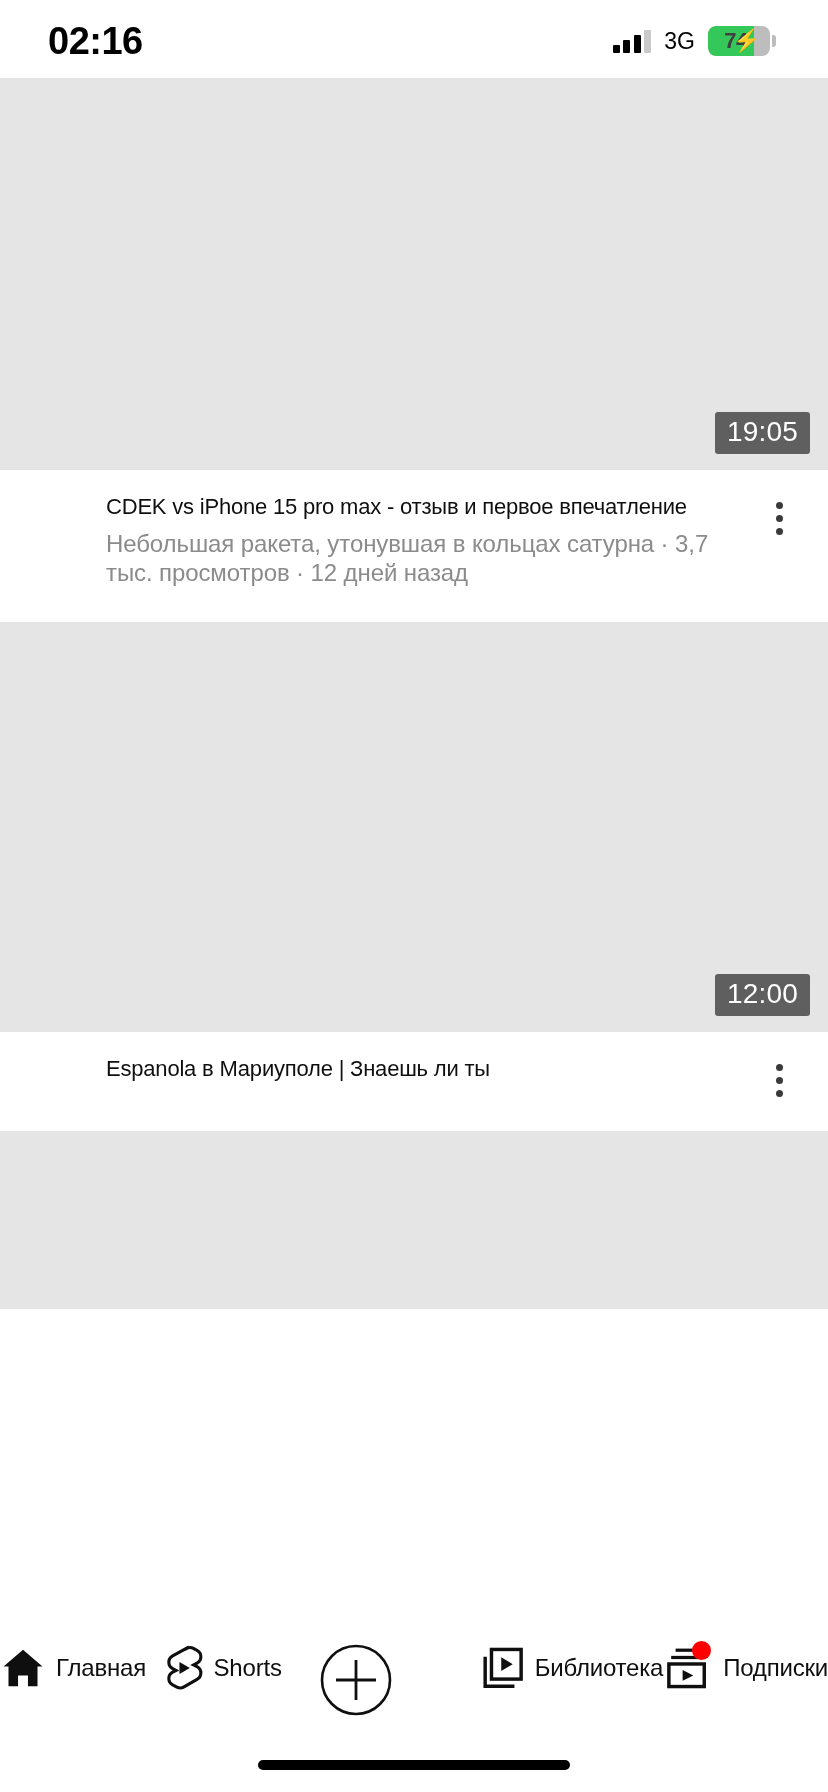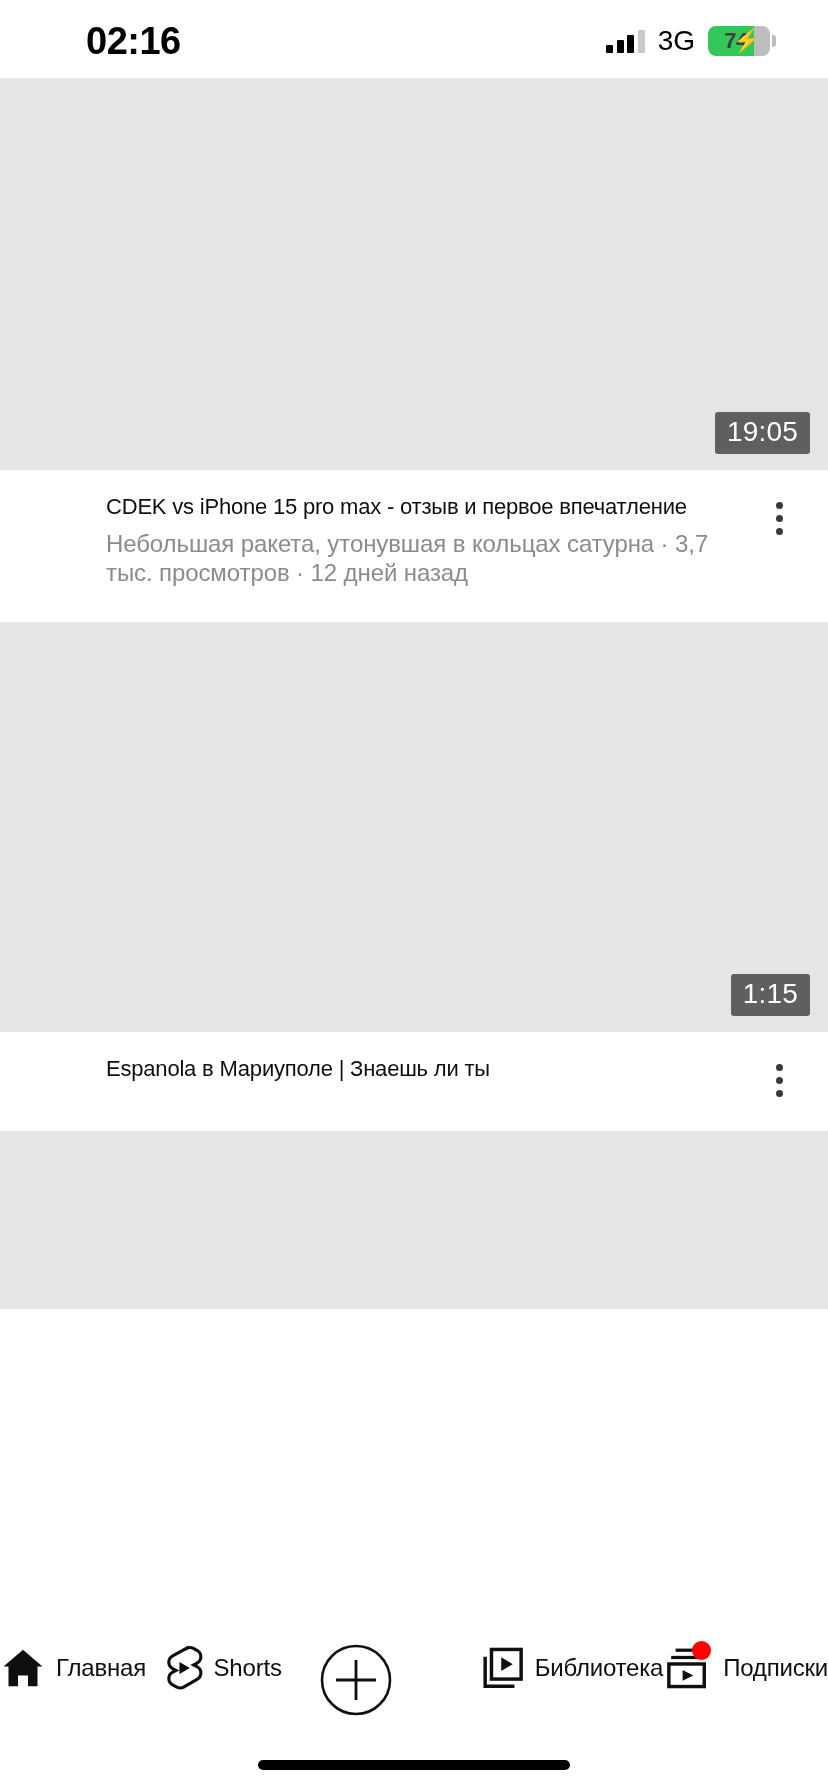--- a/index.html
+++ b/index.html
@@ -11,21 +11,21 @@
     position:relative;
     -webkit-font-smoothing:antialiased;
   }
 
   
   .status-bar{
     height:78px;
     display:flex;
     align-items:center;
     justify-content:space-between;
-    padding:0 52px 0 86px;
+    padding:0 52px 0 48px;
     background:#ffffff;
     position:relative;
   }
   .status-time{
     font-size:38px;
     font-weight:600;
     letter-spacing:-0.5px;
     color:#000;
     line-height:1;
     padding-top:4px;
@@ -41,21 +41,21 @@
     align-items:flex-end;
     gap:3.5px;
     height:24px;
   }
   .signal i{ display:block; width:7px; background:#000; border-radius:1px; }
   .signal i:nth-child(1){ height:8px; }
   .signal i:nth-child(2){ height:13px; }
   .signal i:nth-child(3){ height:18px; }
   .signal i:nth-child(4){ height:23px; background:#c9c9c9; }
   .net-label{
-    font-size:28px;
+    font-size:23px;
     font-weight:500;
     color:#000;
     letter-spacing:0px;
   }
   .battery{
     position:relative;
     width:62px;
     height:30px;
     border-radius:8px;
     background:#bdbdbd;
@@ -255,21 +255,21 @@
         <span></span>
           <span></span>
           <span></span>
       </div>
     </div>
     <div class="card-gap"></div>
   </div>
 
   <div class="video-card">
     <div class="thumb thumb-2">
-      <div class="duration">1:15</div>
+      <div class="duration">12:00</div>
     </div>
     <div class="meta-row">
       <div class="meta-texts">
         <div class="vid-title">Espanola в Мариуполе | Знаешь ли ты</div>
       </div>
       <div class="kebab">
         <span></span>
           <span></span>
           <span></span>
       </div>

